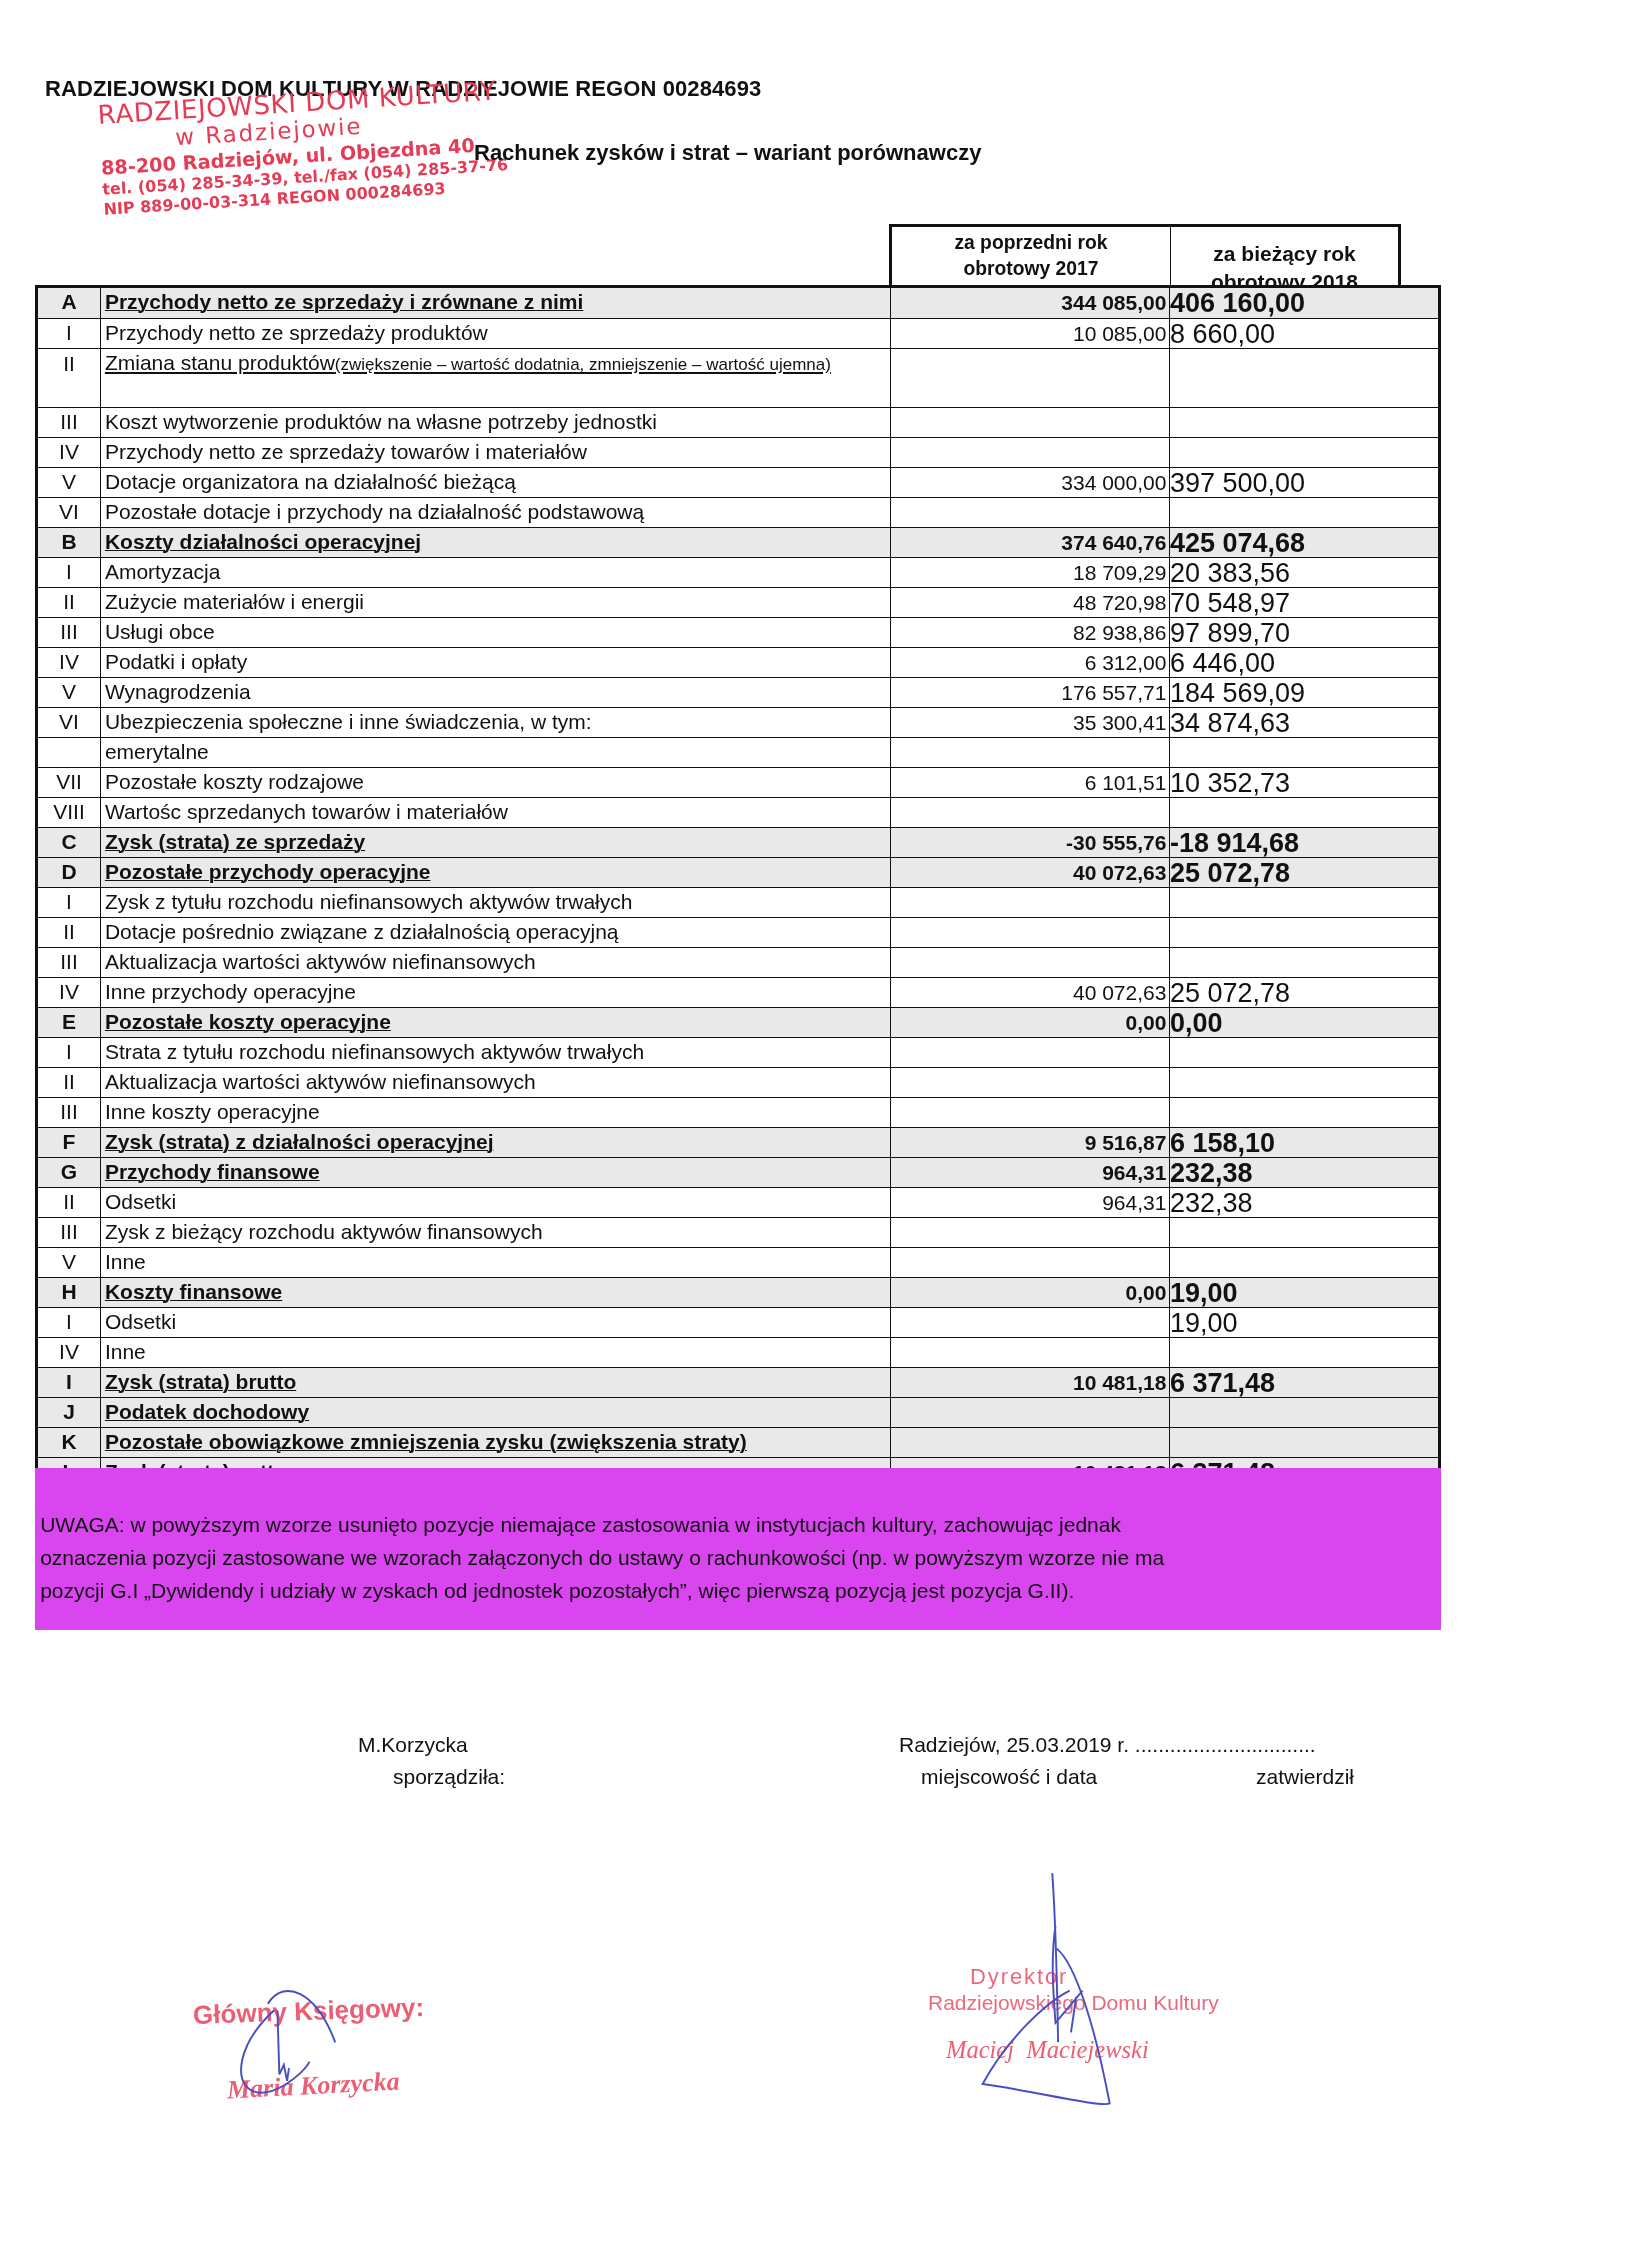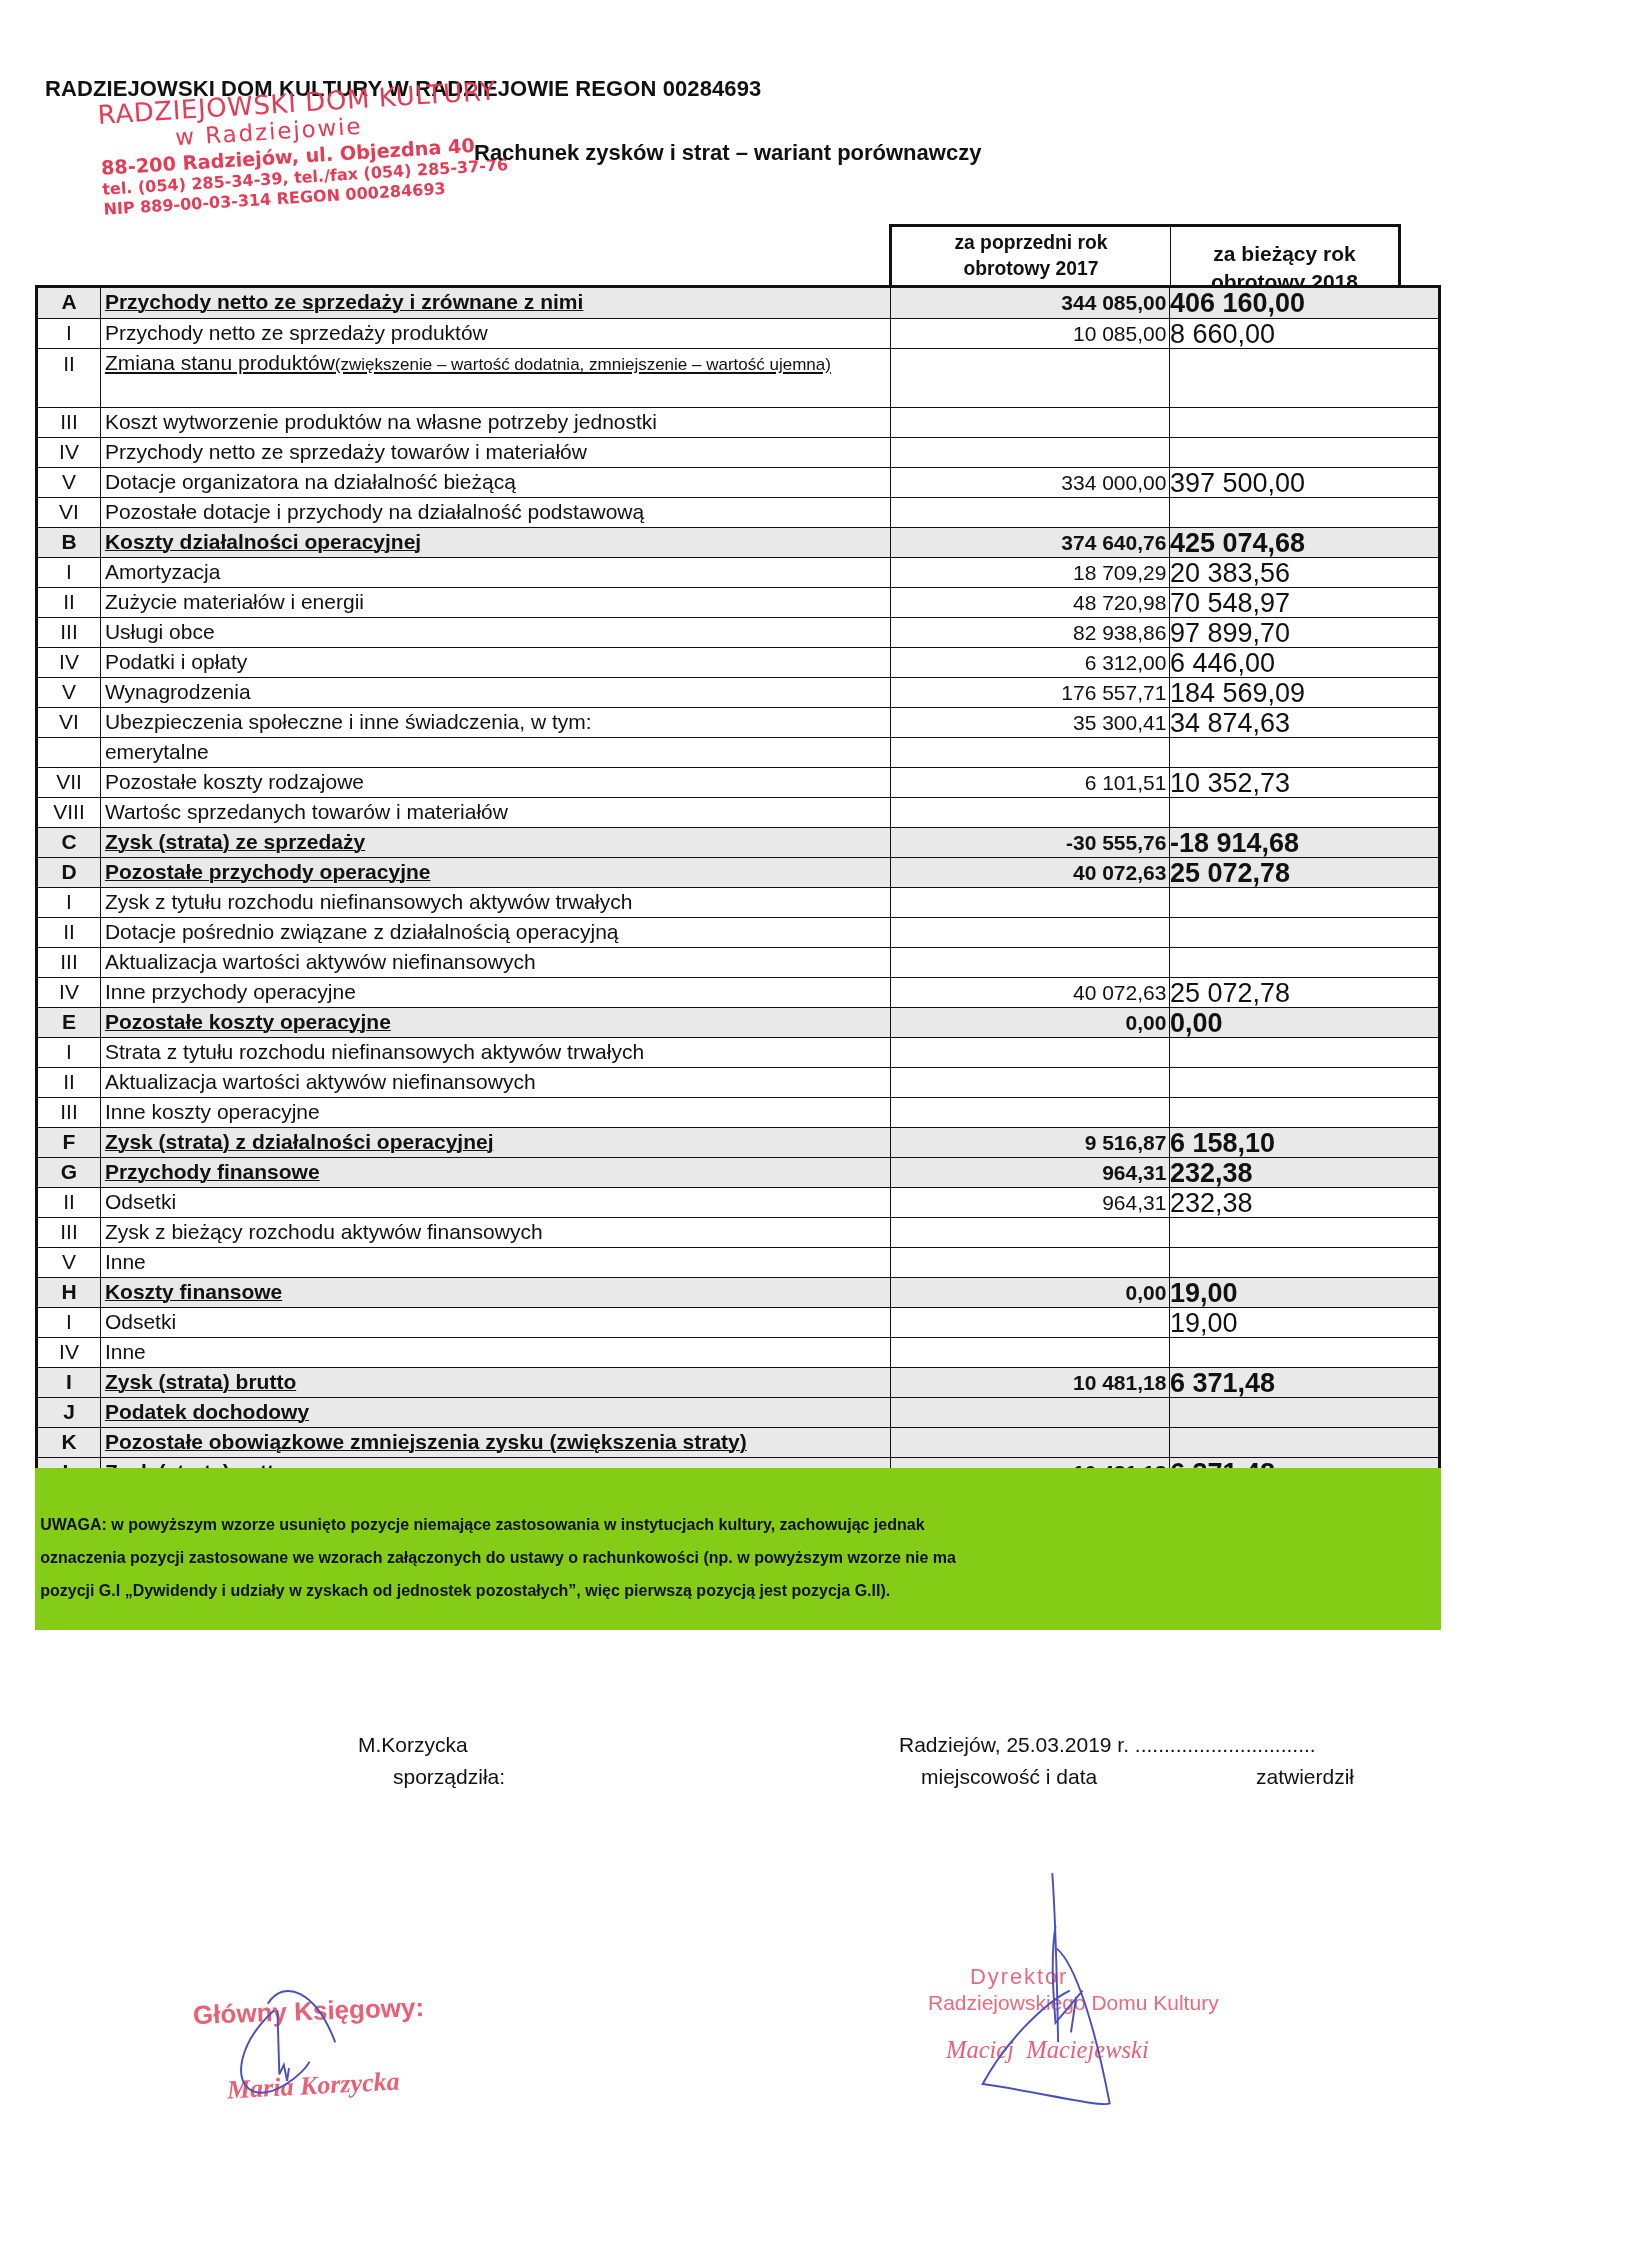--- a/index.html
+++ b/index.html
@@ -36,22 +36,22 @@
              font-size:21px; line-height:27px; white-space:nowrap; overflow:hidden; }
   .c-v1 { width:279px; box-sizing:border-box; border-right:1.9px solid #111; text-align:right; padding-right:2.6px;
           font-size:21px; line-height:30px; }
   .c-v2 { flex:1; box-sizing:border-box; text-align:left; padding-right:8px; font-size:27px; line-height:30px; }
   .row.bold .c-letter, .row.bold .c-label, .row.bold .c-v1, .row.bold .c-v2 { font-weight:bold; }
   .row.bold .c-label { text-decoration:underline; text-decoration-thickness:1.3px; }
   .c-label .small { font-size:17px; }
   .row.double .c-letter { line-height:30px; }
   .row.double .c-label { white-space:normal; line-height:28px;text-decoration:underline; }
 
-  .note { left:35px; top:1468px; width:1406px; height:162px; background:#84cc16; box-sizing:border-box;
-          padding:40px 0 0 5.2px; font-size:16px; font-weight:bold; line-height:33px; }
+  .note { left:35px; top:1468px; width:1406px; height:162px; background:#d946ef; box-sizing:border-box;
+          padding:40px 0 0 5.2px; font-size:21px; font-weight:normal; line-height:33px; }
 
   .foot { font-size:21px; white-space:nowrap; }
 
   .redstamp { color:#e8435c; white-space:nowrap; }
 </style>
 </head>
 <body>
 
 <div class="abs title">RADZIEJOWSKI DOM KULTURY W RADZIEJOWIE REGON 00284693</div>
 

